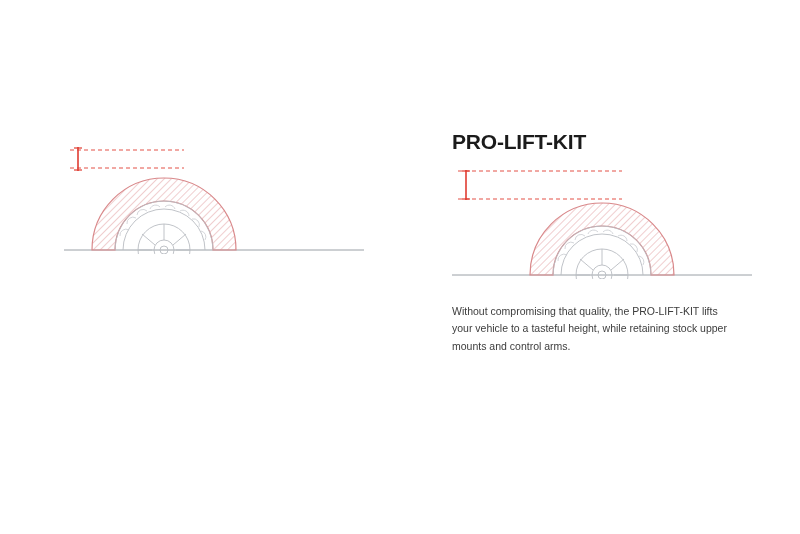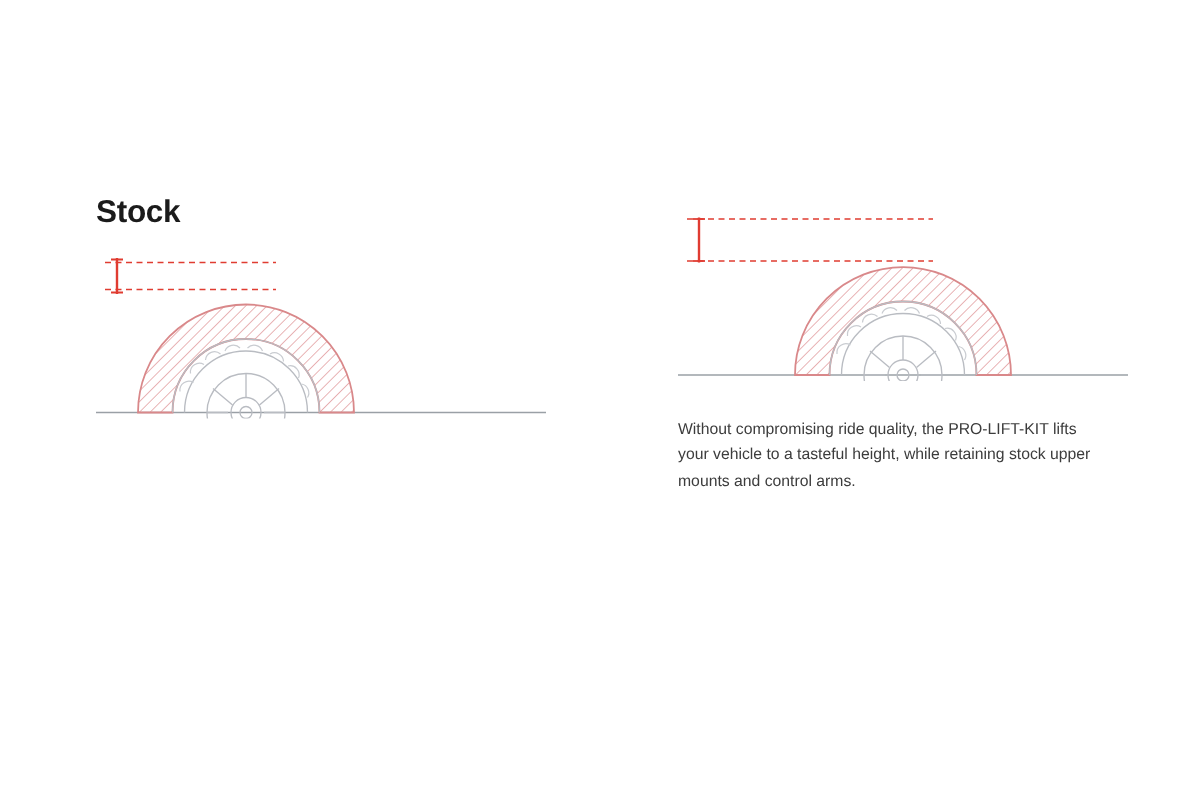--- a/index.html
+++ b/index.html
@@ -51,21 +51,20 @@
     color: #3c3c3c;
     width: 288px;
   }
 </style>
 </head>
 <body>
 
 <div class="page">
 
   <div class="panel panel-left">
-    <h2 class="panel-title">Stock</h2>
 
     <div class="figure">
       <svg width="300" height="110" viewBox="0 0 300 110" xmlns="http://www.w3.org/2000/svg">
         <defs>
           <pattern id="hatchL" width="5" height="5" patternTransform="rotate(45)" patternUnits="userSpaceOnUse">
             <line x1="0" y1="0" x2="0" y2="5" stroke="#e4a4a6" stroke-width="1.1"></line>
           </pattern>
           <clipPath id="tireClipL">
             <path d="M 28,106 A 72,72 0 0 1 172,106 L 149,106 A 49,49 0 0 0 51,106 Z"></path>
           </clipPath>
@@ -112,20 +111,21 @@
           <line x1="14" y1="3" x2="14" y2="27" stroke="#e03c31" stroke-width="1.6"></line>
           <line x1="10" y1="4" x2="18" y2="4" stroke="#e03c31" stroke-width="1.2"></line>
           <line x1="10" y1="26" x2="18" y2="26" stroke="#e03c31" stroke-width="1.2"></line>
         </g>
       </svg>
     </div>
 
   </div>
 
   <div class="panel panel-right">
+    <h2 class="panel-title">PRO-LIFT-KIT</h2>
 
     <div class="figure">
       <svg width="300" height="110" viewBox="0 0 300 110" xmlns="http://www.w3.org/2000/svg">
         <defs>
           <pattern id="hatchR" width="5" height="5" patternTransform="rotate(45)" patternUnits="userSpaceOnUse">
             <line x1="0" y1="0" x2="0" y2="5" stroke="#e4a4a6" stroke-width="1.1"></line>
           </pattern>
         </defs>
 
         <line x1="0" y1="106" x2="300" y2="106" stroke="#9aa0a6" stroke-width="1"></line>
@@ -162,16 +162,16 @@
         <g>
           <line x1="6" y1="2" x2="170" y2="2" stroke="#e03c31" stroke-width="0.9" stroke-dasharray="4 3"></line>
           <line x1="6" y1="30" x2="170" y2="30" stroke="#e03c31" stroke-width="0.9" stroke-dasharray="4 3"></line>
           <line x1="14" y1="1" x2="14" y2="31" stroke="#e03c31" stroke-width="1.6"></line>
           <line x1="10" y1="2" x2="18" y2="2" stroke="#e03c31" stroke-width="1.2"></line>
           <line x1="10" y1="30" x2="18" y2="30" stroke="#e03c31" stroke-width="1.2"></line>
         </g>
       </svg>
     </div>
 
-    <p class="caption">Without compromising ride quality, the PRO-LIFT-KIT lifts your vehicle to a tasteful height, while retaining stock upper mounts and control arms.</p>
+    <p class="caption">Without compromising that quality, the PRO-LIFT-KIT lifts your vehicle to a tasteful height, while retaining stock upper mounts and control arms.</p>
   </div>
 
 </div>
 
 </body></html>

